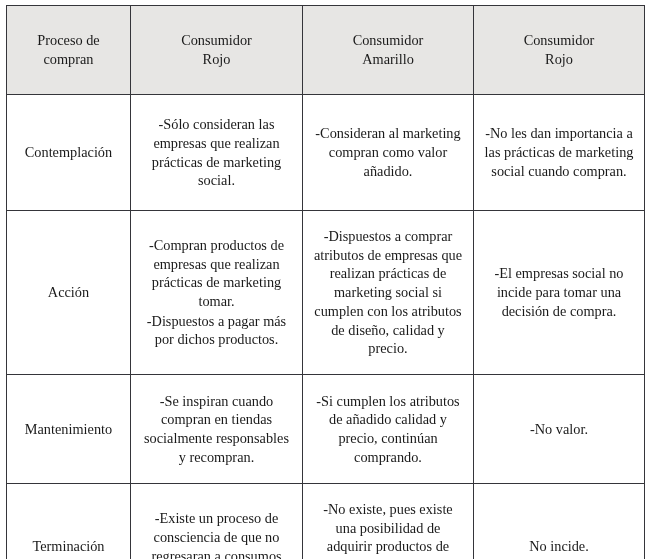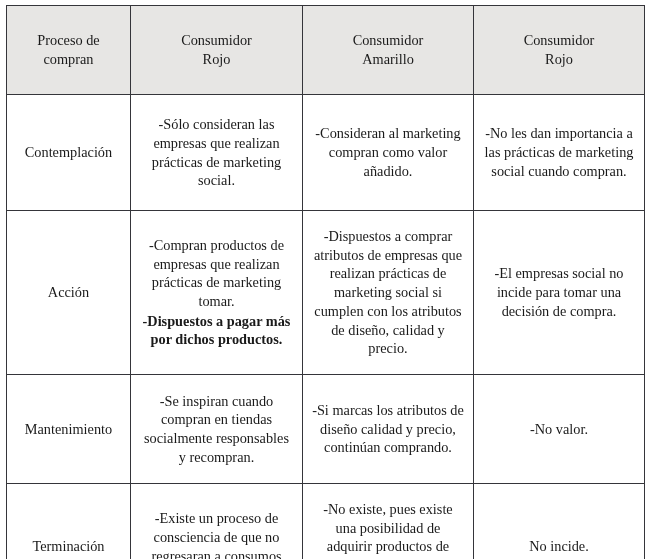--- a/index.html
+++ b/index.html
@@ -49,21 +49,21 @@
   col.c-yellow  { width: 171px; }
   col.c-red     { width: 171px; }
 
   tbody tr.row-contemplacion { height: 116px; }
   tbody tr.row-accion        { height: 160px; }
   tbody tr.row-mantenimiento { height: 109px; }
   tbody tr.row-terminacion   { height: 98px; }
 
   td.stage-cell { font-size: 14.3px; }
   .cell-para { margin: 0; }
-  .cell-para + .cell-para { margin-top: 0.05em; font-weight: bold; }
+  .cell-para + .cell-para { margin-top: 0.05em; }
 </style>
 </head>
 <body>
 
 <div class="table-wrap">
   <table class="comparison-table">
     <colgroup>
       <col class="c-process">
       <col class="c-green">
       <col class="c-yellow">
@@ -117,21 +117,21 @@
           <p class="cell-para">-El empresas social no incide para tomar una decisión de compra.</p>
         </td>
       </tr>
 
       <tr class="row-mantenimiento">
         <td class="stage-cell">Mantenimiento</td>
         <td>
           <p class="cell-para">-Se inspiran cuando compran en tiendas socialmente responsables y recompran.</p>
         </td>
         <td>
-          <p class="cell-para">-Si marcas los atributos de diseño calidad y precio, continúan comprando.</p>
+          <p class="cell-para">-Si cumplen los atributos de añadido calidad y precio, continúan comprando.</p>
         </td>
         <td>
           <p class="cell-para">-No valor.</p>
         </td>
       </tr>
 
       <tr class="row-terminacion">
         <td class="stage-cell">Terminación</td>
         <td>
           <p class="cell-para">-Existe un proceso de consciencia de que no regresaran a consumos irresponsables</p>

